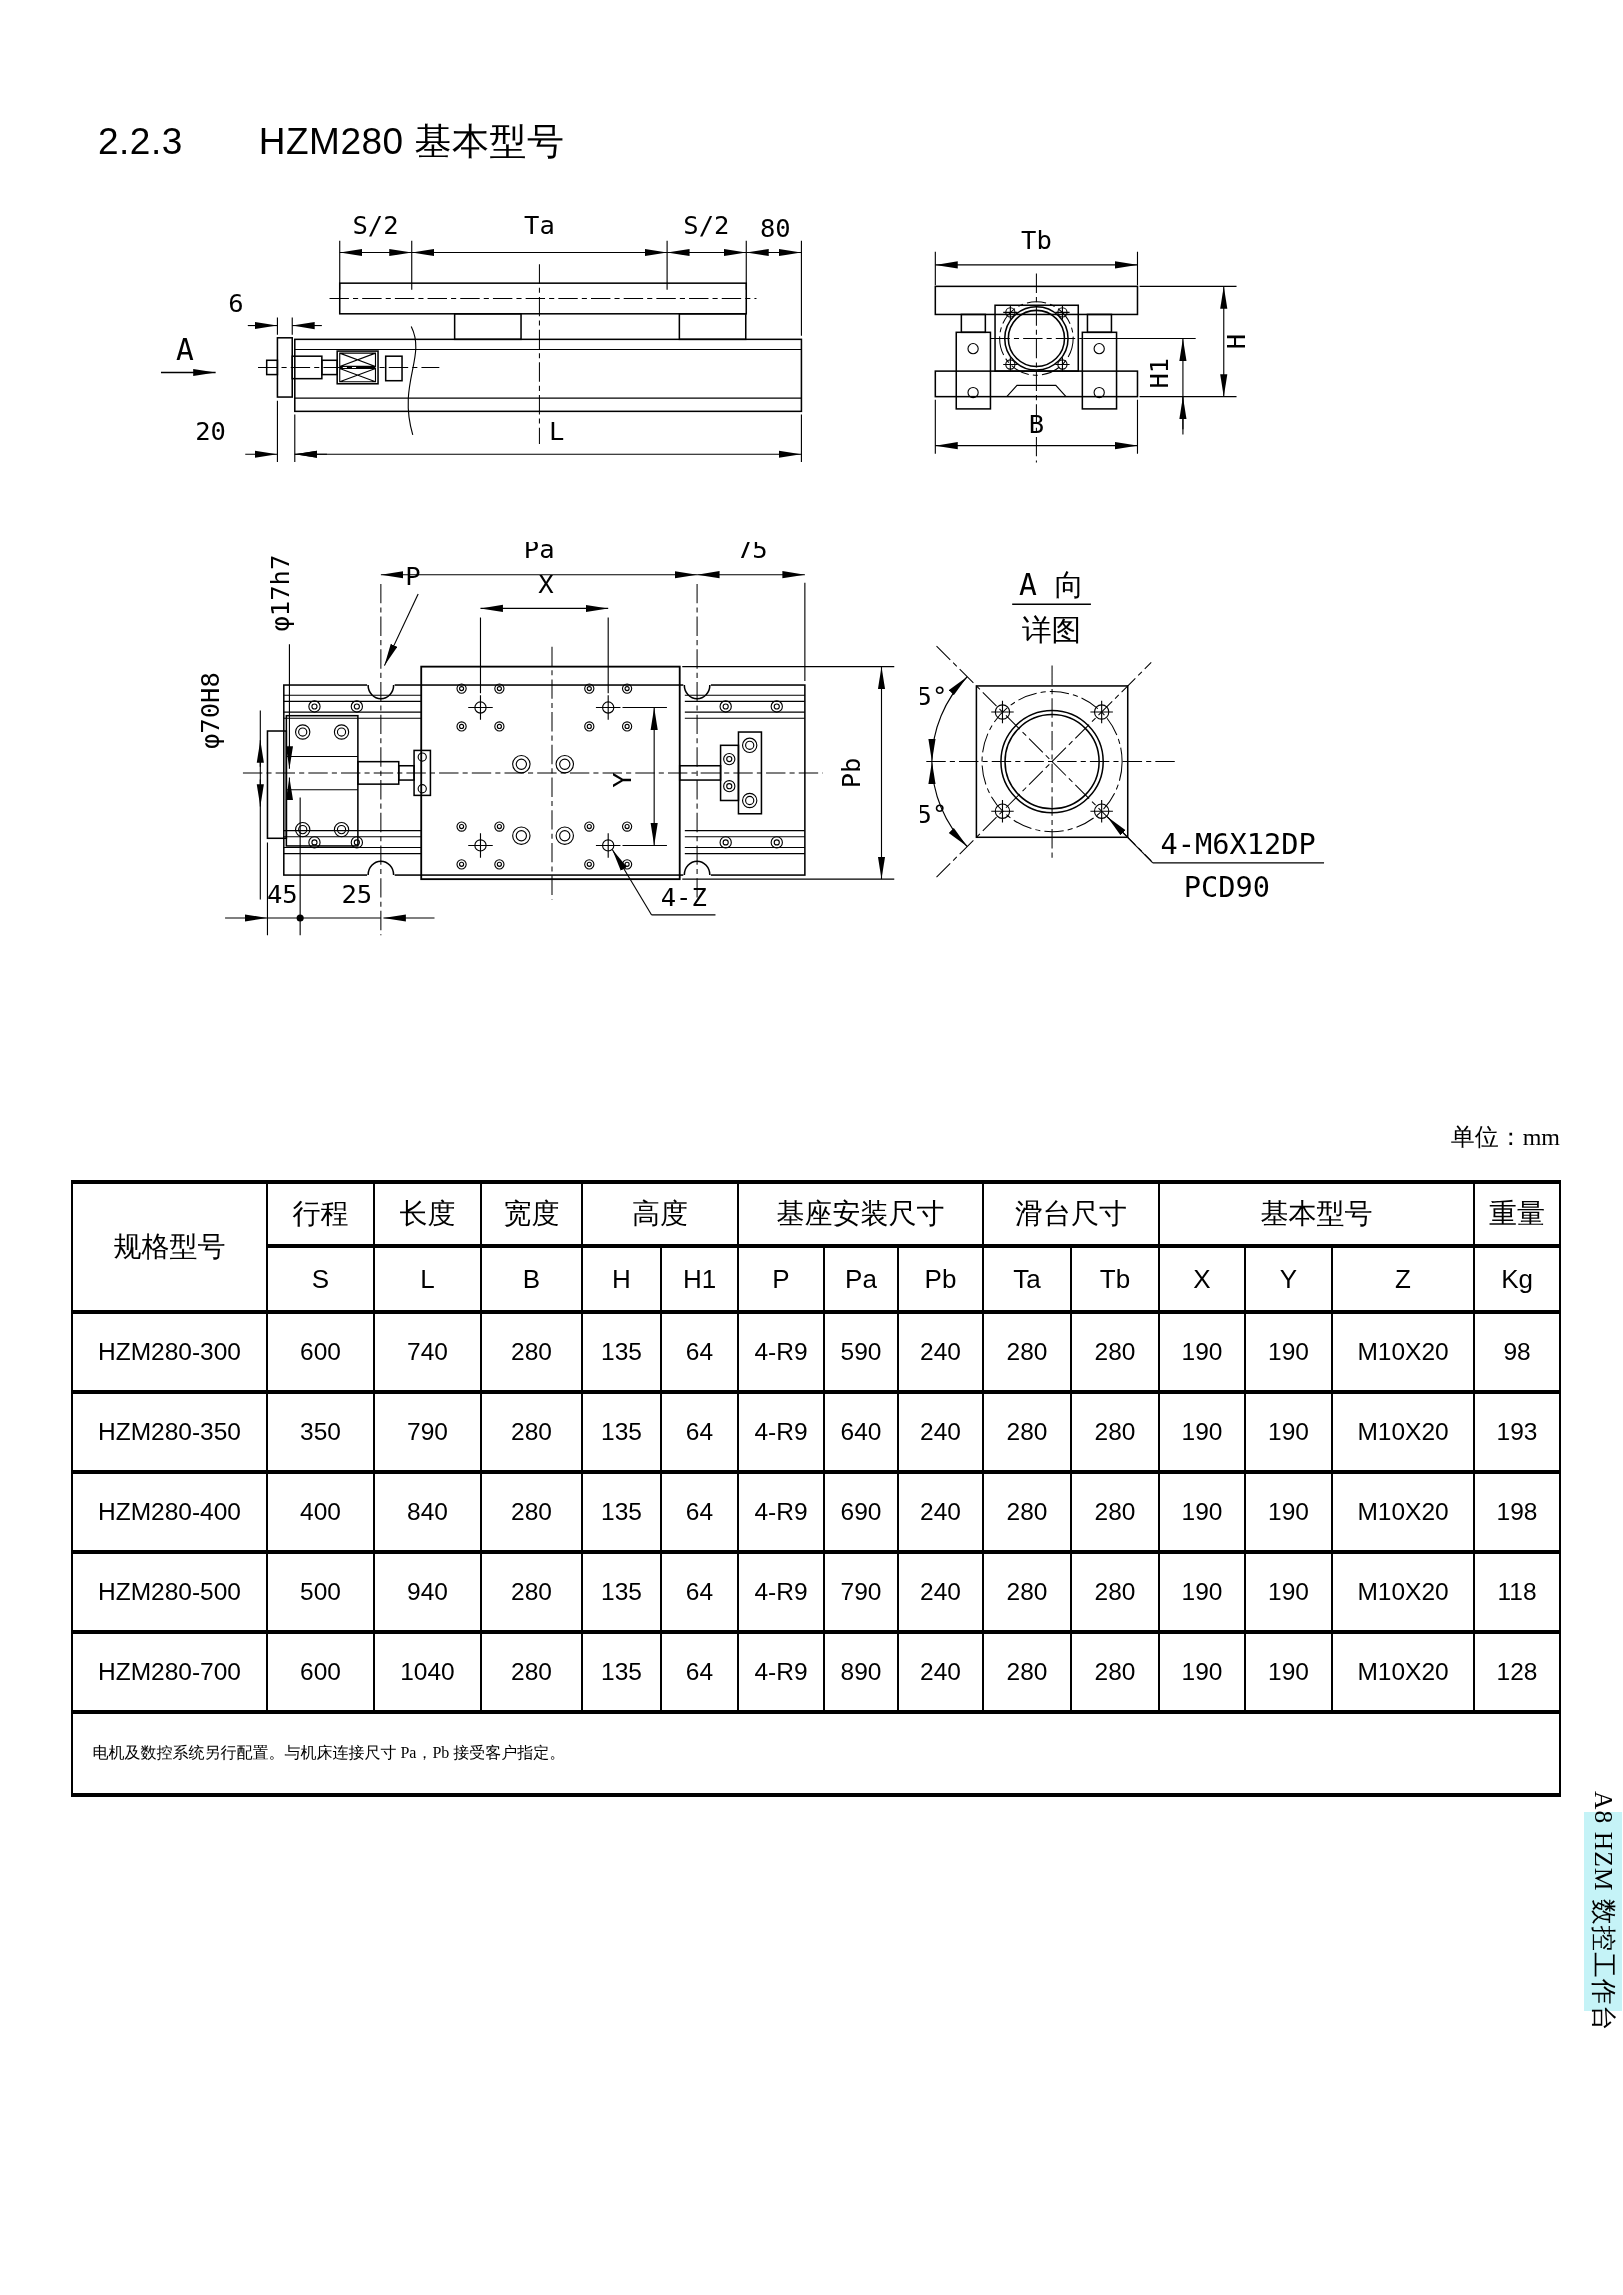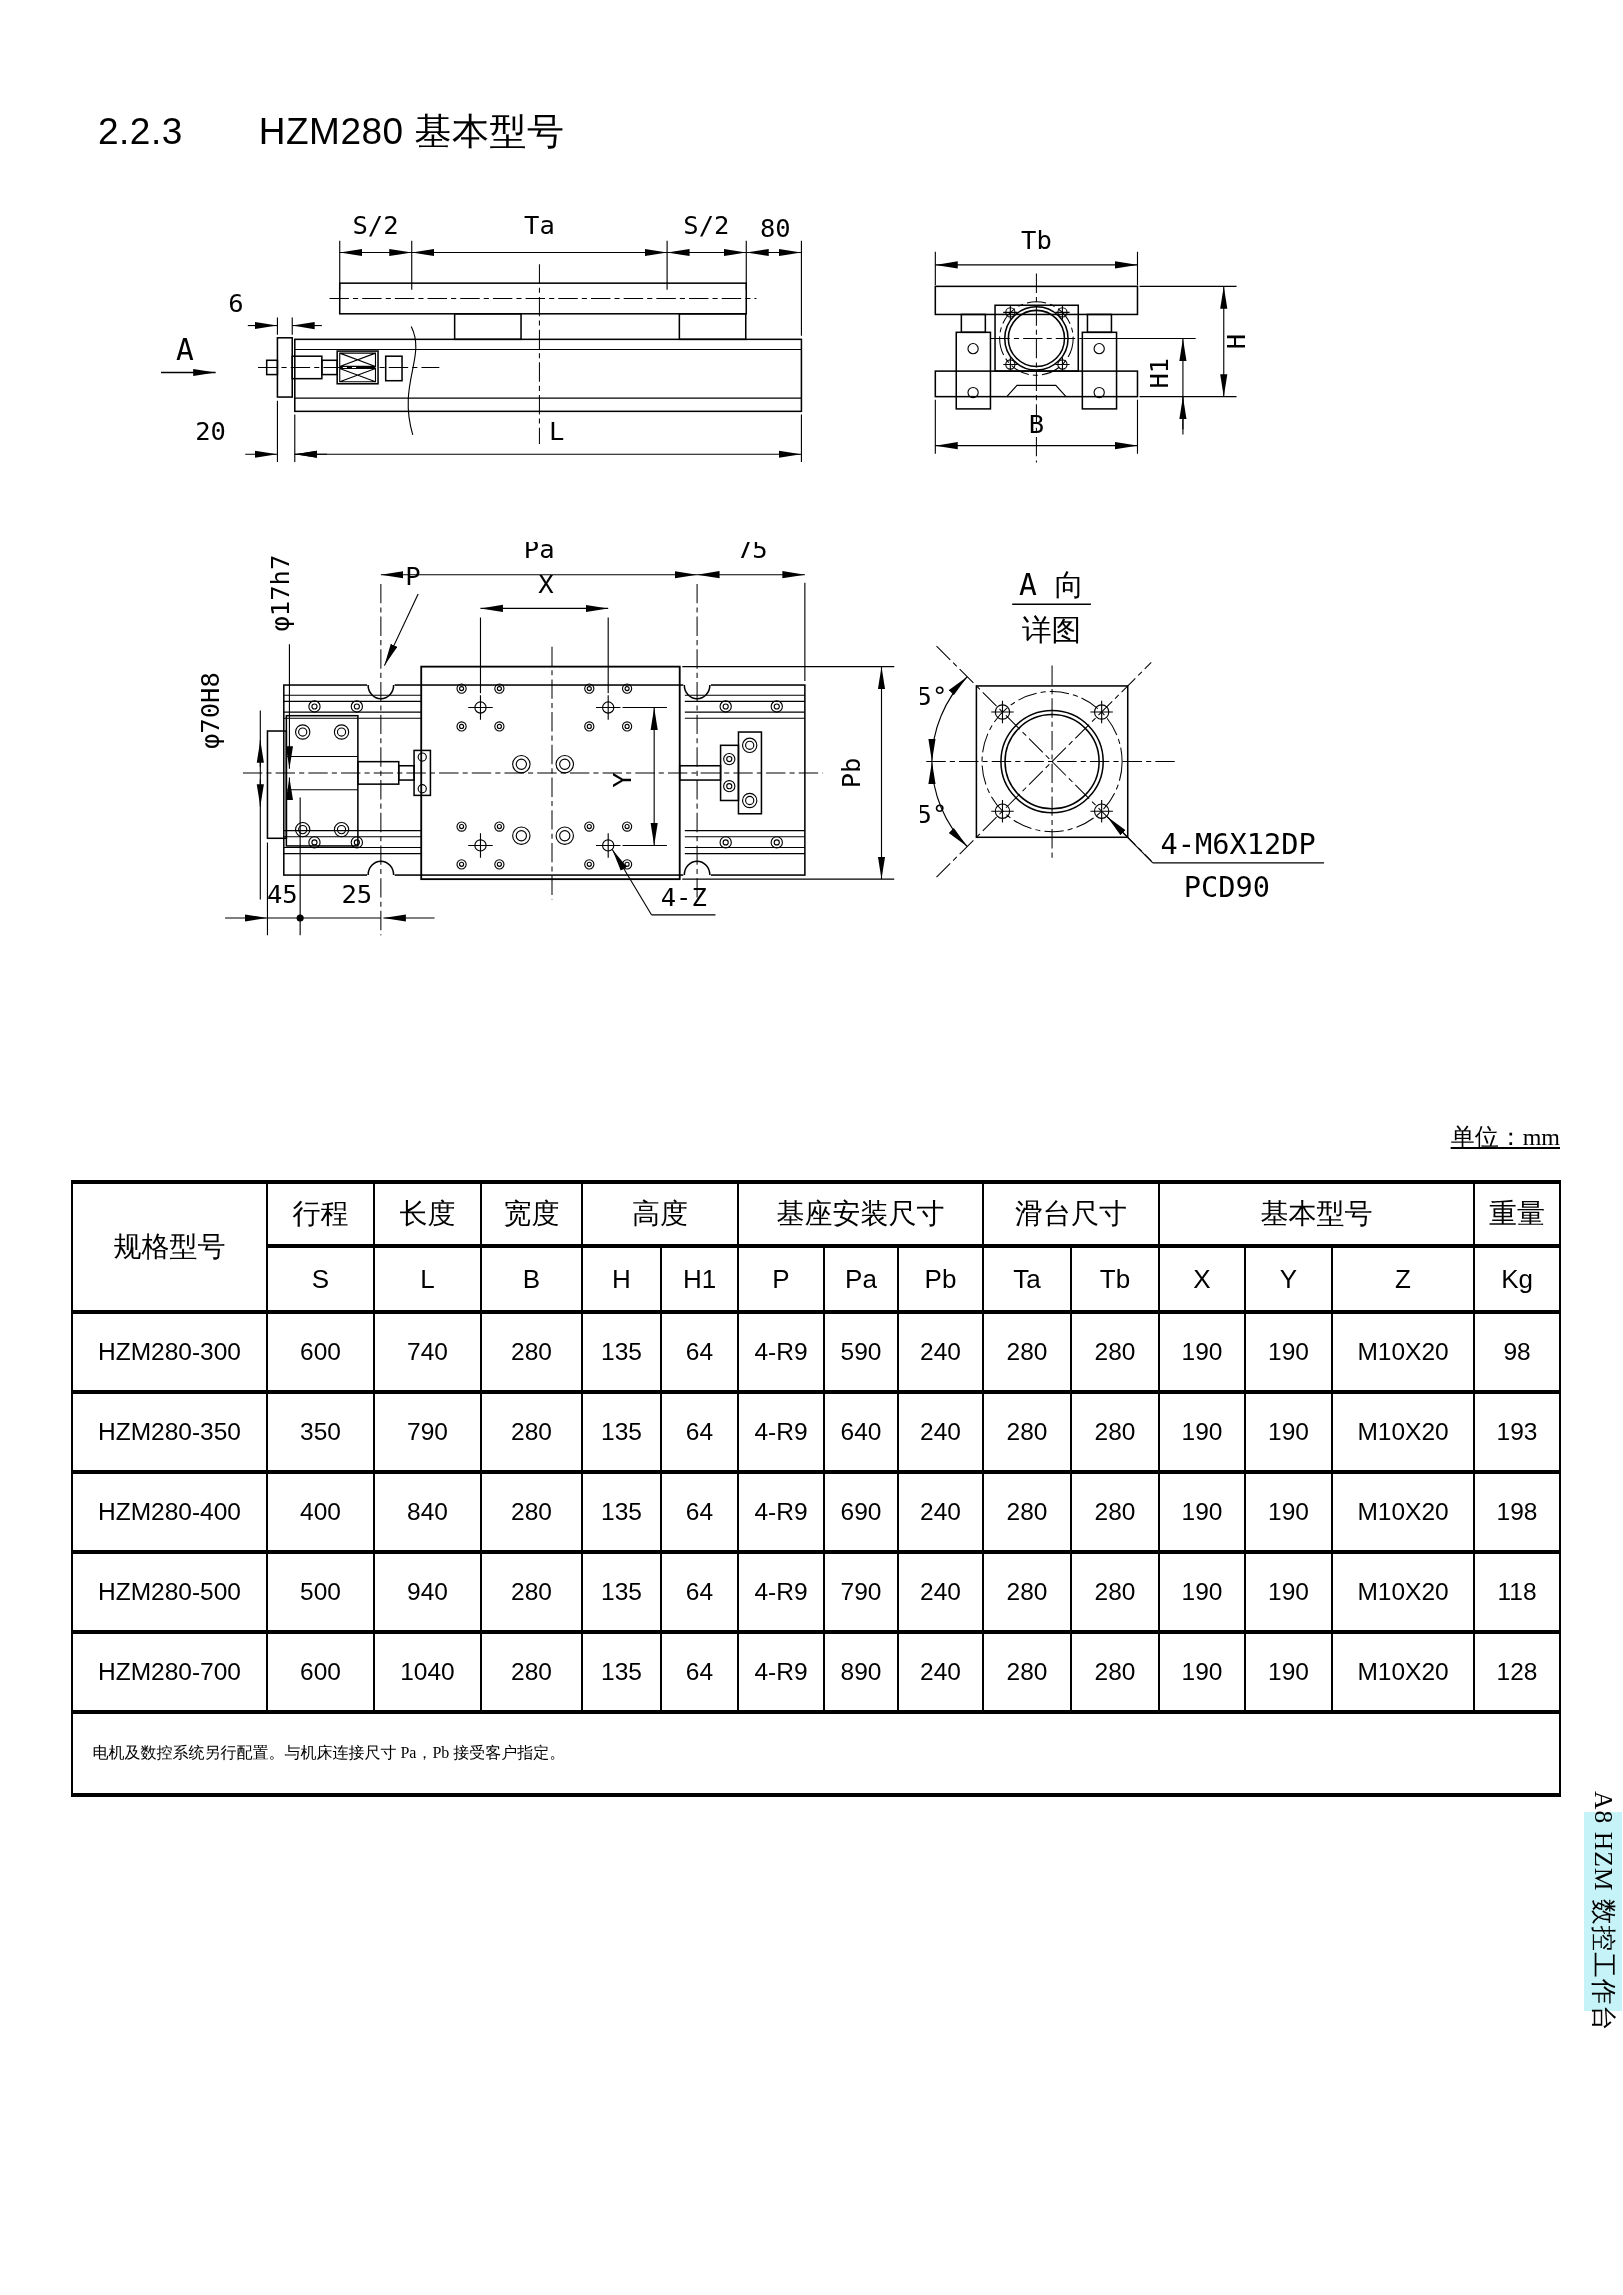--- a/index.html
+++ b/index.html
@@ -1,25 +1,25 @@
 <!DOCTYPE html>
 <html style="font-size:8.2px"><head>
 <meta charset="utf-8">
 <style>
   html,body{margin:0;padding:0;background:#ffffff;}
   #page{position:relative;width:1624px;height:2295px;background:#fff;overflow:hidden;
         font-family:"Liberation Sans","DejaVu Sans",sans-serif;color:#000;}
   .abs{position:absolute;}
 
   
-  #title{left:98px;top:107px;font-size:37px;letter-spacing:0.5px;white-space:nowrap;}
+  #title{left:98px;top:117px;font-size:37px;letter-spacing:0.5px;white-space:nowrap;}
   #title .num{margin-right:76px;}
 
   
-  #units{right:64px;top:1121px;font-size:24px;font-family:"Liberation Serif","DejaVu Serif",serif;text-decoration:underline;}
+  #units{right:64px;top:1121px;font-size:24px;font-family:"Liberation Serif","DejaVu Serif",serif;}
 
   
   .ln{stroke:#000;stroke-width:3;fill:none;}
   .lw{stroke:#000;stroke-width:3.6;fill:none;}
   .tn{stroke:#000;stroke-width:2.2;fill:none;}
   .cl{stroke:#000;stroke-width:2;fill:none;stroke-dasharray:38 8 10 8;}
   .dt{font-family:"DejaVu Sans Mono","Liberation Mono",monospace;font-size:50px;fill:#000;text-anchor:middle;}
   .dtb{font-family:"DejaVu Sans Mono","Liberation Mono",monospace;font-size:58px;fill:#000;text-anchor:middle;}
 
   

